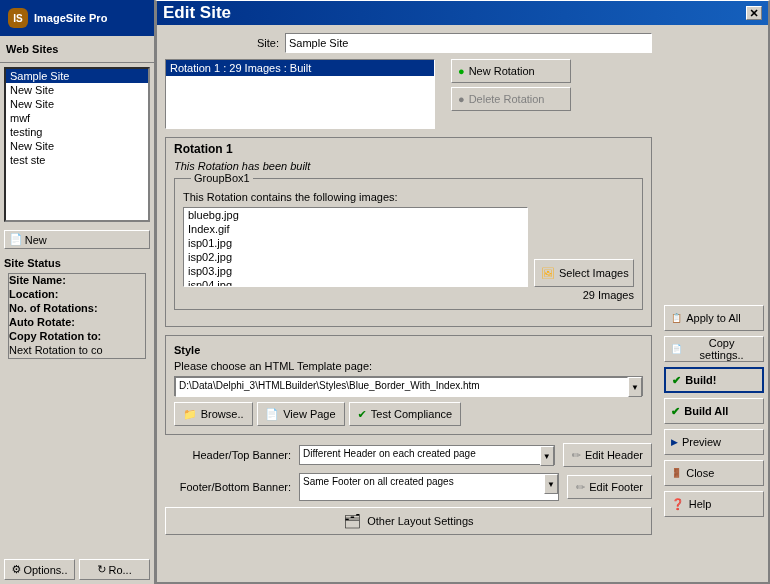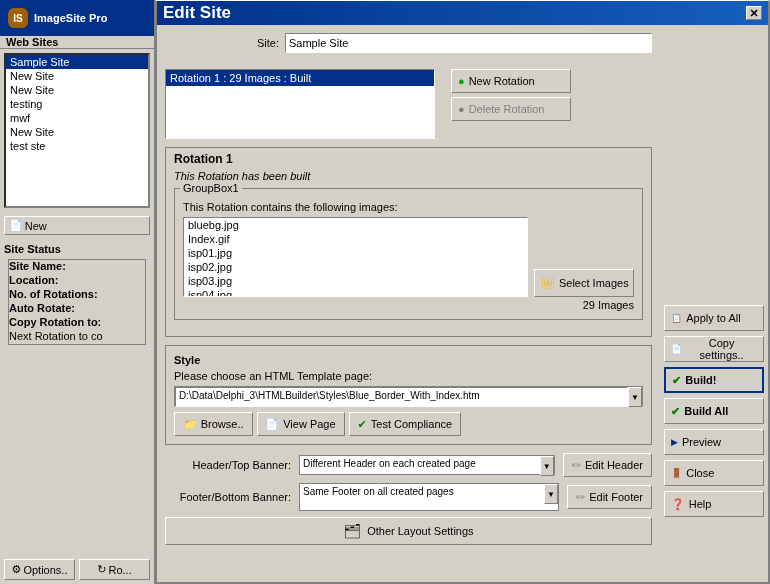--- a/index.html
+++ b/index.html
@@ -26,21 +26,21 @@
     }
     .logo-icon {
       width: 20px; height: 20px;
       background: #a16207;
       border-radius: 6px;
       display: flex; align-items: center; justify-content: center;
       font-size: 10px; color: white; font-weight: bold;
     }
     .sidebar-section-title {
       background: #d4d0c8;
-      padding: 0 6px;
+      padding: 7px 6px;
       font-size: 11px;
       font-weight: bold;
       border-bottom: 1px solid #808080;
     }
     .web-sites-panel {
       border: 2px inset #808080;
       margin: 4px;
       background: white;
       height: 155px;
       overflow-y: auto;
@@ -126,21 +126,21 @@
       border: 1px solid;
       border-color: #ffffff #808080 #808080 #ffffff;
       display: flex; align-items: center; justify-content: center;
       cursor: pointer;
       font-size: 11px; font-weight: bold; color: black;
     }
 
     .field-row {
       display: flex;
       align-items: center;
-      margin-bottom: 16px;
+      margin-bottom: 6px;
     }
     .field-label {
       width: 120px;
       text-align: right;
       padding-right: 6px;
     }
     .field-input {
       flex: 1;
       height: 20px;
       border: 1px solid;
@@ -218,21 +218,21 @@
     
     .groupbox {
       border: 1px solid #808080;
       padding: 12px 8px 8px;
       position: relative;
       margin-bottom: 8px;
     }
     .groupbox-title {
       position: absolute;
       top: -7px;
-      left: 5px;
+      left: 16px;
       background: #d4d0c8;
       padding: 0 3px;
       font-size: 11px;
     }
     .images-contains-text {
       margin-bottom: 4px;
     }
     .images-list-row {
       display: flex;
       align-items: flex-end;
@@ -392,22 +392,22 @@
   <div class="sidebar">
     <div class="sidebar-logo">
       <div class="logo-icon">IS</div>
       <span>ImageSite Pro</span>
     </div>
     <div class="sidebar-section-title">Web Sites</div>
     <div class="web-sites-panel">
       <div class="web-site-item selected">Sample Site</div>
       <div class="web-site-item">New Site</div>
       <div class="web-site-item">New Site</div>
+      <div class="web-site-item">mwf</div>
       <div class="web-site-item">testing</div>
-      <div class="web-site-item">mwf</div>
       <div class="web-site-item">New Site</div>
       <div class="web-site-item">test ste</div>
     </div>
     <div class="sidebar-buttons">
       <button class="btn-small">
         <span>📄</span>
         <span>New</span>
       </button>
     </div>
     <div style="margin: 4px;">

